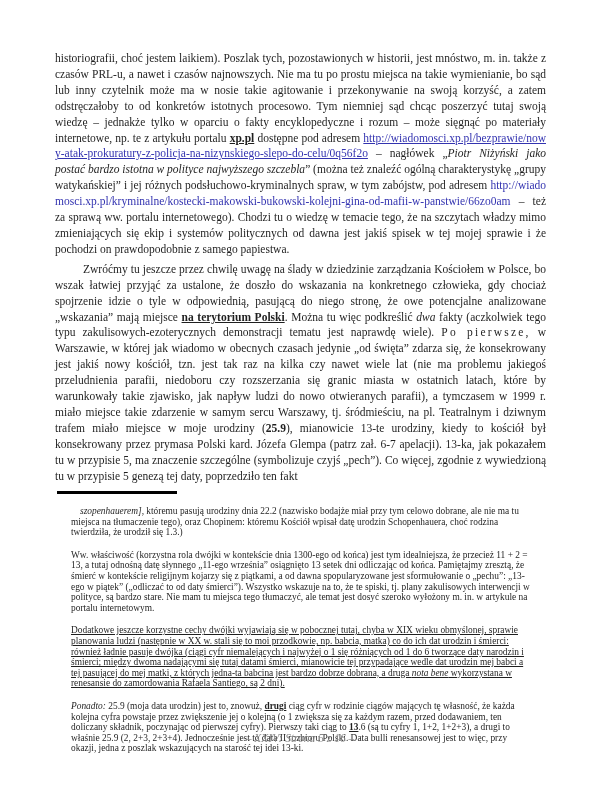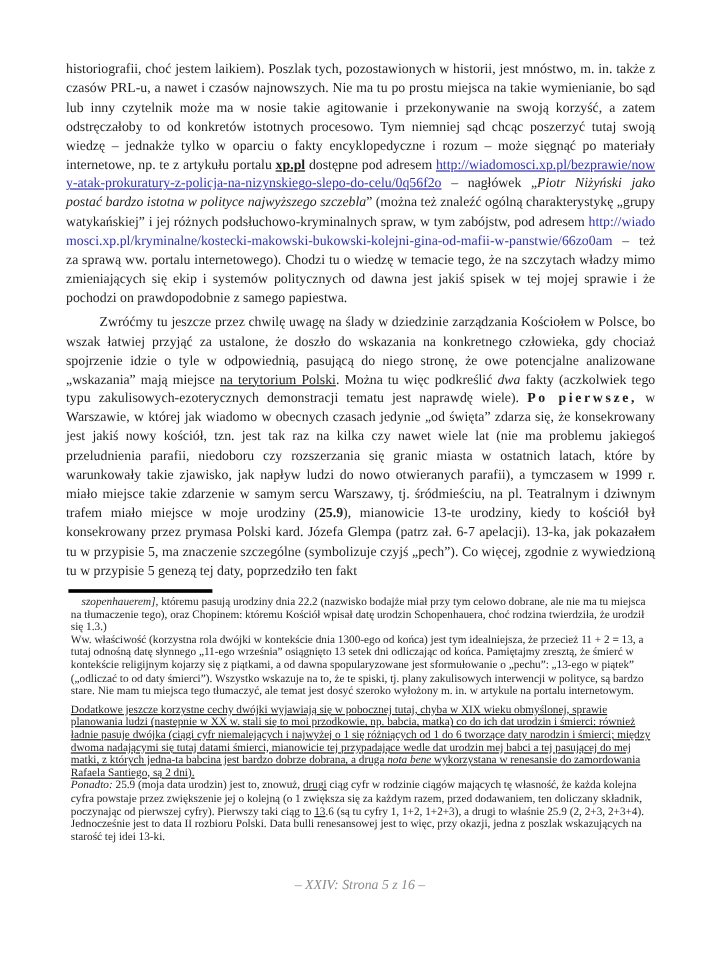--- a/index.html
+++ b/index.html
@@ -28,43 +28,43 @@
   .footnote-area{
     position:absolute;
     top:491px;left:59px;width:484px;
   }
   .footnote-sep{
     width:120px;height:3px;
     background:var(--separator,#000);
     margin:0 0 3px -2px;
   }
   .fn{
-    margin:0;
+    margin:12px;
     font-size:9.4px;
     line-height:10.6px;
     text-align:left;
   }
   .fn.fn-first{text-indent:9px;}
   .fn.gap{margin-top:5px;text-decoration:underline;}
   .footer{
     position:absolute;
     top:732px;left:0;right:0;
     text-align:center;
     font-size:11.5px;
     font-style:italic;
     color:var(--footer,#8a8a8a);
   }
   
   .run-b{font-weight:bold;font-family:Liberation Serif, serif;}
   .run-i{font-style:italic;}
-  .run-u{text-decoration:underline;}
+  .run-u{text-decoration:underline;font-weight:bold;}
   .run-bu{font-weight:bold;text-decoration:underline;}
   .run-link{color:var(--link,#3333b0);word-break:break-all;}
   .run-linku{color:var(--link,#3333b0);text-decoration:underline;word-break:break-all;}
-  .run-sp{letter-spacing:2.2px;font-weight:bold;}
+  .run-sp{letter-spacing:2.2px;}
 </style>
 </head>
 <body>
 
 <div class="page">
 
   <div class="main-text">
     <p class="para p1"><span class="run-n">historiografii, choć jestem laikiem). Poszlak tych, pozostawionych w historii, jest mnóstwo, m. in. także z czasów PRL-u, a nawet i czasów najnowszych. Nie ma tu po prostu miejsca na takie wymienianie, bo sąd lub inny czytelnik może ma w nosie takie agitowanie i przekonywanie na swoją korzyść, a zatem odstręczałoby to od konkretów istotnych procesowo. Tym niemniej sąd chcąc poszerzyć tutaj swoją wiedzę – jednakże tylko w oparciu o fakty encyklopedyczne i rozum – może sięgnąć po materiały internetowe, np. te z artykułu portalu </span><span class="run-bu">xp.pl</span><span class="run-n"> dostępne pod adresem </span><span class="run-linku">http://wiadomosci.xp.pl/bezprawie/nowy-atak-prokuratury-z-policja-na-nizynskiego-slepo-do-celu/0q56f2o</span><span class="run-n"> – nagłówek „</span><span class="run-i">Piotr Niżyński jako postać bardzo istotna w polityce najwyższego szczebla</span><span class="run-n">” (można też znaleźć ogólną charakterystykę „grupy watykańskiej” i jej różnych podsłuchowo-kryminalnych spraw, w tym zabójstw, pod adresem </span><span class="run-link">http://wiadomosci.xp.pl/kryminalne/kostecki-makowski-bukowski-kolejni-gina-od-mafii-w-panstwie/66zo0am</span><span class="run-n"> – też za sprawą ww. portalu internetowego). Chodzi tu o wiedzę w temacie tego, że na szczytach władzy mimo zmieniających się ekip i systemów politycznych od dawna jest jakiś spisek w tej mojej sprawie i że pochodzi on prawdopodobnie z samego papiestwa.</span></p>
     <p class="para p2"><span class="run-n">Zwróćmy tu jeszcze przez chwilę uwagę na ślady w dziedzinie zarządzania Kościołem w Polsce, bo wszak łatwiej przyjąć za ustalone, że doszło do wskazania na konkretnego człowieka, gdy chociaż spojrzenie idzie o tyle w odpowiednią, pasującą do niego stronę, że owe potencjalne analizowane „wskazania” mają miejsce </span><span class="run-u">na terytorium Polski</span><span class="run-n">. Można tu więc podkreślić </span><span class="run-i">dwa</span><span class="run-n"> fakty (aczkolwiek tego typu zakulisowych-ezoterycznych demonstracji tematu jest naprawdę wiele). </span><span class="run-sp">Po pierwsze,</span><span class="run-n"> w Warszawie, w której jak wiadomo w obecnych czasach jedynie „od święta” zdarza się, że konsekrowany jest jakiś nowy kościół, tzn. jest tak raz na kilka czy nawet wiele lat (nie ma problemu jakiegoś przeludnienia parafii, niedoboru czy rozszerzania się granic miasta w ostatnich latach, które by warunkowały takie zjawisko, jak napływ ludzi do nowo otwieranych parafii), a tymczasem w 1999 r. miało miejsce takie zdarzenie w samym sercu Warszawy, tj. śródmieściu, na pl. Teatralnym i dziwnym trafem miało miejsce w moje urodziny (</span><span class="run-b">25.9</span><span class="run-n">), mianowicie 13-te urodziny, kiedy to kościół był konsekrowany przez prymasa Polski kard. Józefa Glempa (patrz zał. 6-7 apelacji). 13-ka, jak pokazałem tu w przypisie 5, ma znaczenie szczególne (symbolizuje czyjś „pech”). Co więcej, zgodnie z wywiedzioną tu w przypisie 5 genezą tej daty, poprzedziło ten fakt</span></p>
   </div>

